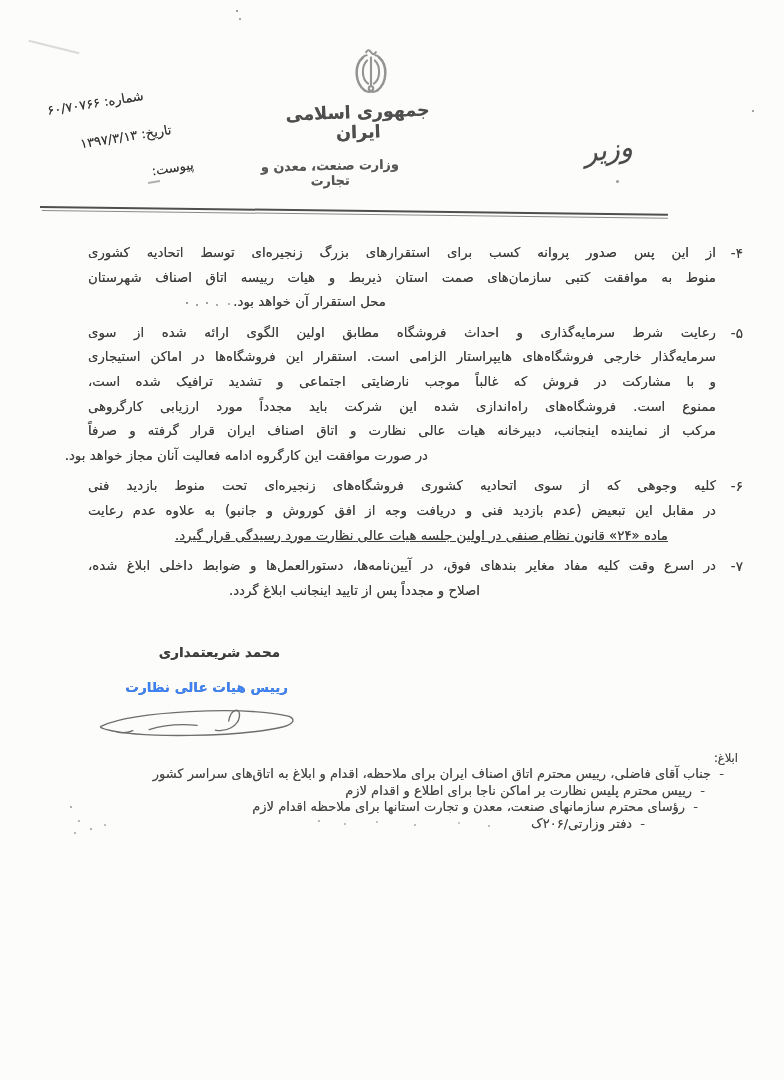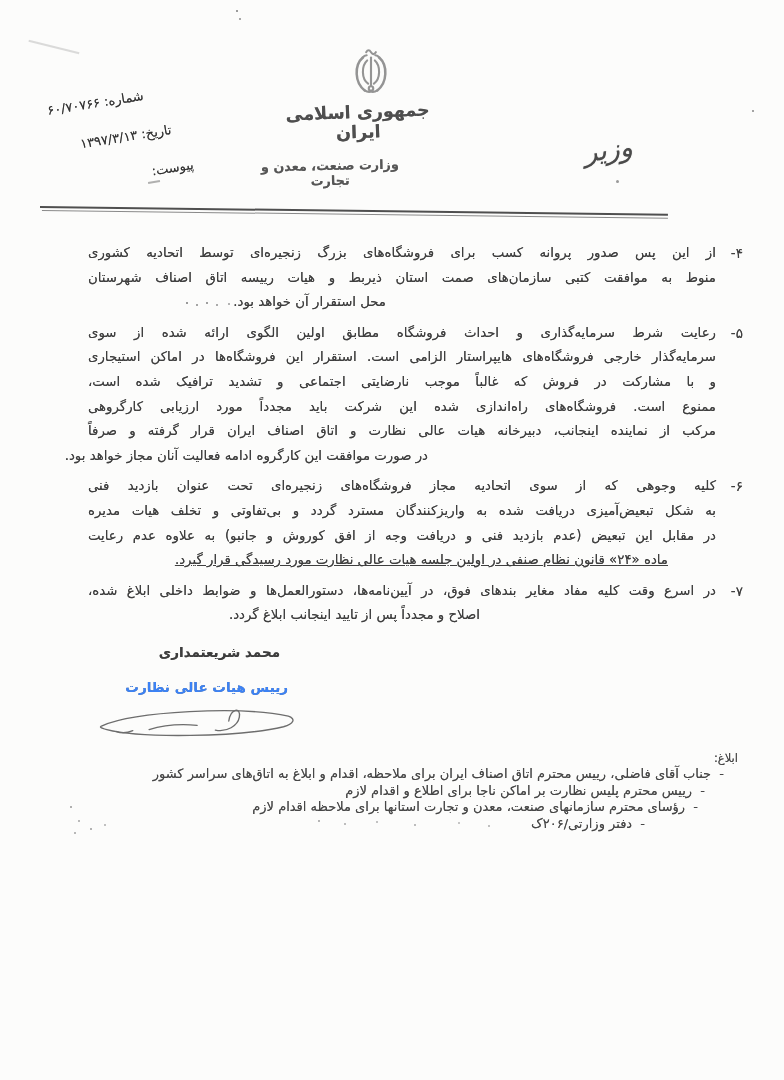--- a/index.html
+++ b/index.html
@@ -121,39 +121,38 @@
     <span>پیوست:</span>
     <span></span>
   </div>
 
   <div class="rule"></div>
 
   <div class="letter-body rtl">
 
     <div class="item">
       <span class="num">۴-</span>
-      <div class="line">از این پس صدور پروانه کسب برای فروشگاه‌های بزرگ زنجیره‌ای توسط اتحادیه کشوری</div>
+      <div class="line">از این پس صدور پروانه کسب برای استقرار‌های بزرگ زنجیره‌ای توسط اتحادیه کشوری</div>
       <div class="line">منوط به موافقت کتبی سازمان‌های صمت استان ذیربط و هیات رییسه اتاق اصناف شهرستان</div>
       <div class="line short mr370">محل استقرار آن خواهد بود.</div>
     </div>
 
     <div class="item">
       <span class="num">۵-</span>
       <div class="line">رعایت شرط سرمایه‌گذاری و احداث فروشگاه مطابق اولین الگوی ارائه شده از سوی</div>
       <div class="line">سرمایه‌گذار خارجی فروشگاه‌های هایپراستار الزامی است. استقرار این فروشگاه‌ها در اماکن استیجاری</div>
       <div class="line">و با مشارکت در فروش که غالباً موجب نارضایتی اجتماعی و تشدید ترافیک شده است،</div>
       <div class="line">ممنوع است. فروشگاه‌های راه‌اندازی شده این شرکت باید مجدداً مورد ارزیابی کارگروهی</div>
       <div class="line">مرکب از نماینده اینجانب، دبیرخانه هیات عالی نظارت و اتاق اصناف ایران قرار گرفته و صرفاً</div>
       <div class="line short mr288">در صورت موافقت این کارگروه ادامه فعالیت آنان مجاز خواهد بود.</div>
     </div>
 
     <div class="item">
       <span class="num">۶-</span>
-      <div class="line">کلیه وجوهی که از سوی اتحادیه مجاز فروشگاه‌های زنجیره‌ای تحت عنوان بازدید فنی</div>
-      <div class="line">به شکل تبعیض‌آمیزی دریافت شده به واریزکنندگان مسترد گردد و بی‌تفاوتی و تخلف هیات مدیره</div>
+      <div class="line">کلیه وجوهی که از سوی اتحادیه کشوری فروشگاه‌های زنجیره‌ای تحت منوط بازدید فنی</div>
       <div class="line">در مقابل این تبعیض (عدم بازدید فنی و دریافت وجه از افق کوروش و جانبو) به علاوه عدم رعایت</div>
       <div class="line short mr100">ماده «۲۴» قانون نظام صنفی در اولین جلسه هیات عالی نظارت مورد رسیدگی قرار گیرد.</div>
     </div>
 
     <div class="item">
       <span class="num">۷-</span>
       <div class="line">در اسرع وقت کلیه مفاد مغایر بندهای فوق، در آیین‌نامه‌ها، دستورالعمل‌ها و ضوابط داخلی ابلاغ شده،</div>
       <div class="line short mr236">اصلاح و مجدداً پس از تایید اینجانب ابلاغ گردد.</div>
     </div>
 

